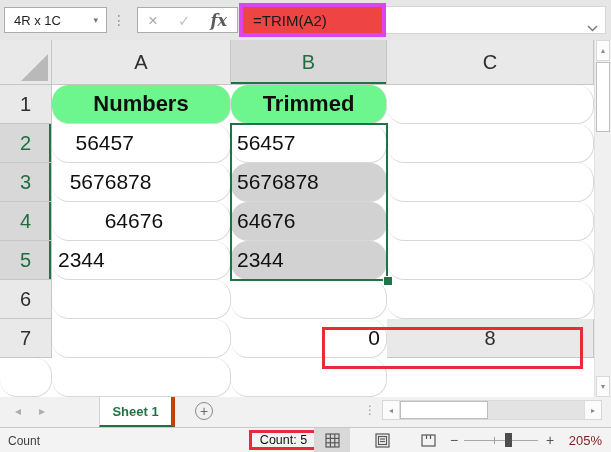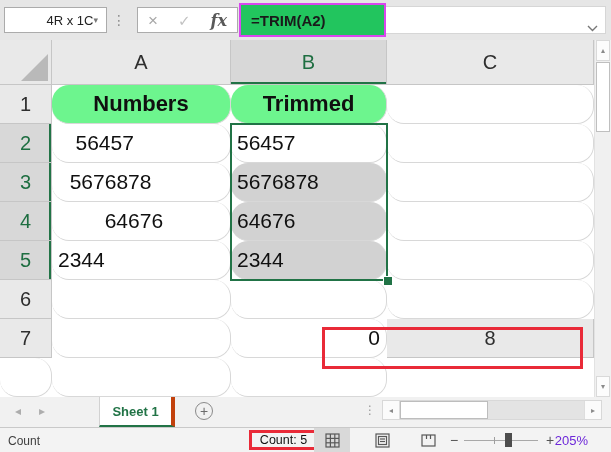--- a/index.html
+++ b/index.html
@@ -1,36 +1,36 @@
 <!DOCTYPE html>
 <html><head>
 <meta charset="utf-8">
 <style>
   html,body { margin:0; padding:0; background:#fff; }
   .app { width:611px; height:452px; position:relative; overflow:hidden;
          font-family:"Liberation Sans","DejaVu Sans",sans-serif; background:#fff;
-         border:0; box-sizing:border-box;text-align:right; }
+         border:0; box-sizing:border-box; }
 
   
   .formula-strip { position:relative; height:40px; background:#E6E6E6; }
   .name-box { position:absolute; left:4px; top:7px; width:103px; height:26px; background:#fff;
               border:1px solid #ABABAB; display:flex; align-items:center; box-sizing:border-box; }
   .name-box .val { padding-left:9px; font-size:13px; color:#222; flex:1; }
   .name-box .dd { color:#777; font-size:9px; padding-right:8px; }
   .sep-dots { position:absolute; left:112px; top:9px; color:#8F8F8F; font-size:14px; line-height:22px; }
   .fb-buttons { position:absolute; left:137px; top:7px; width:101px; height:26px; background:#fff;
                 border:1px solid #ABABAB; display:flex; align-items:center; justify-content:space-around;
                 box-sizing:border-box; }
   .icon-x { color:#A8A8A8; font-size:17px; line-height:1; }
   .icon-check { color:#C2C2C2; font-size:15px; line-height:1; }
   .icon-fx { color:#595959; font-size:16px; font-family:"DejaVu Serif",serif; font-style:italic; font-weight:bold; }
   .formula-input { position:absolute; left:242px; top:6px; width:364px; height:28px; background:#fff;
                    border:1px solid #D6D6D6; box-sizing:border-box; }
-  .green-box { position:absolute; left:-4px; top:-4px; width:147px; height:34px; border:2px solid #d946ef;
-               background:#22c55e; display:flex; align-items:center; box-sizing:border-box;font-weight:bold; }
+  .green-box { position:absolute; left:-4px; top:-4px; width:147px; height:34px; border:4px solid #d946ef;
+               background:#ef4444; display:flex; align-items:center; box-sizing:border-box; }
   .green-box span { padding-left:10px; font-size:15px; color:#1a1a1a; white-space:pre; }
   .fb-chev { position:absolute; right:7px; top:11px; }
 
   
   .grid-area { position:relative; height:357px; display:flex; }
   .grid { display:grid; grid-template-columns:52px 179px 156px 207px;
           grid-template-rows:45px repeat(8,39px); width:594px; }
   .corner { background:#E9E9E9; position:relative; border-right:1px solid #C6C6C6;
             border-bottom:1px solid #C6C6C6; box-sizing:border-box; }
   .corner .tri { position:absolute; right:3px; bottom:3px; width:0; height:0;
@@ -92,21 +92,21 @@
                box-sizing:border-box; }
   .view-btn { position:absolute; top:0; width:36px; height:24px; display:flex; align-items:center; justify-content:center; }
   .view-normal { left:314px; background:#D9D9D9; }
   .view-layout { left:364px; }
   .view-break  { left:410px; }
   .zoom-out { position:absolute; left:450px; top:4px; font-size:14px; color:#555; }
   .zoom-track { position:absolute; left:464px; top:12px; width:74px; height:1px; background:#A8A8A8; }
   .zoom-tick { position:absolute; left:494px; top:9px; width:1px; height:7px; background:#9E9E9E; }
   .zoom-thumb { position:absolute; left:505px; top:5px; width:7px; height:14px; background:#4D4D4D; }
   .zoom-in { position:absolute; left:546px; top:4px; font-size:14px; color:#555; }
-  .zoom-pct { position:absolute; right:23px; top:5px; font-size:13px; color:#6d28d9; }
+  .zoom-pct { position:absolute; right:9px; top:5px; font-size:13px; color:#7f1d1d; }
 </style>
 </head>
 <body>
 
 <div class="app">
 
   <div class="formula-strip">
     <div class="name-box">
       <span class="val">4R x 1C</span>
       <span class="dd">▾</span>

